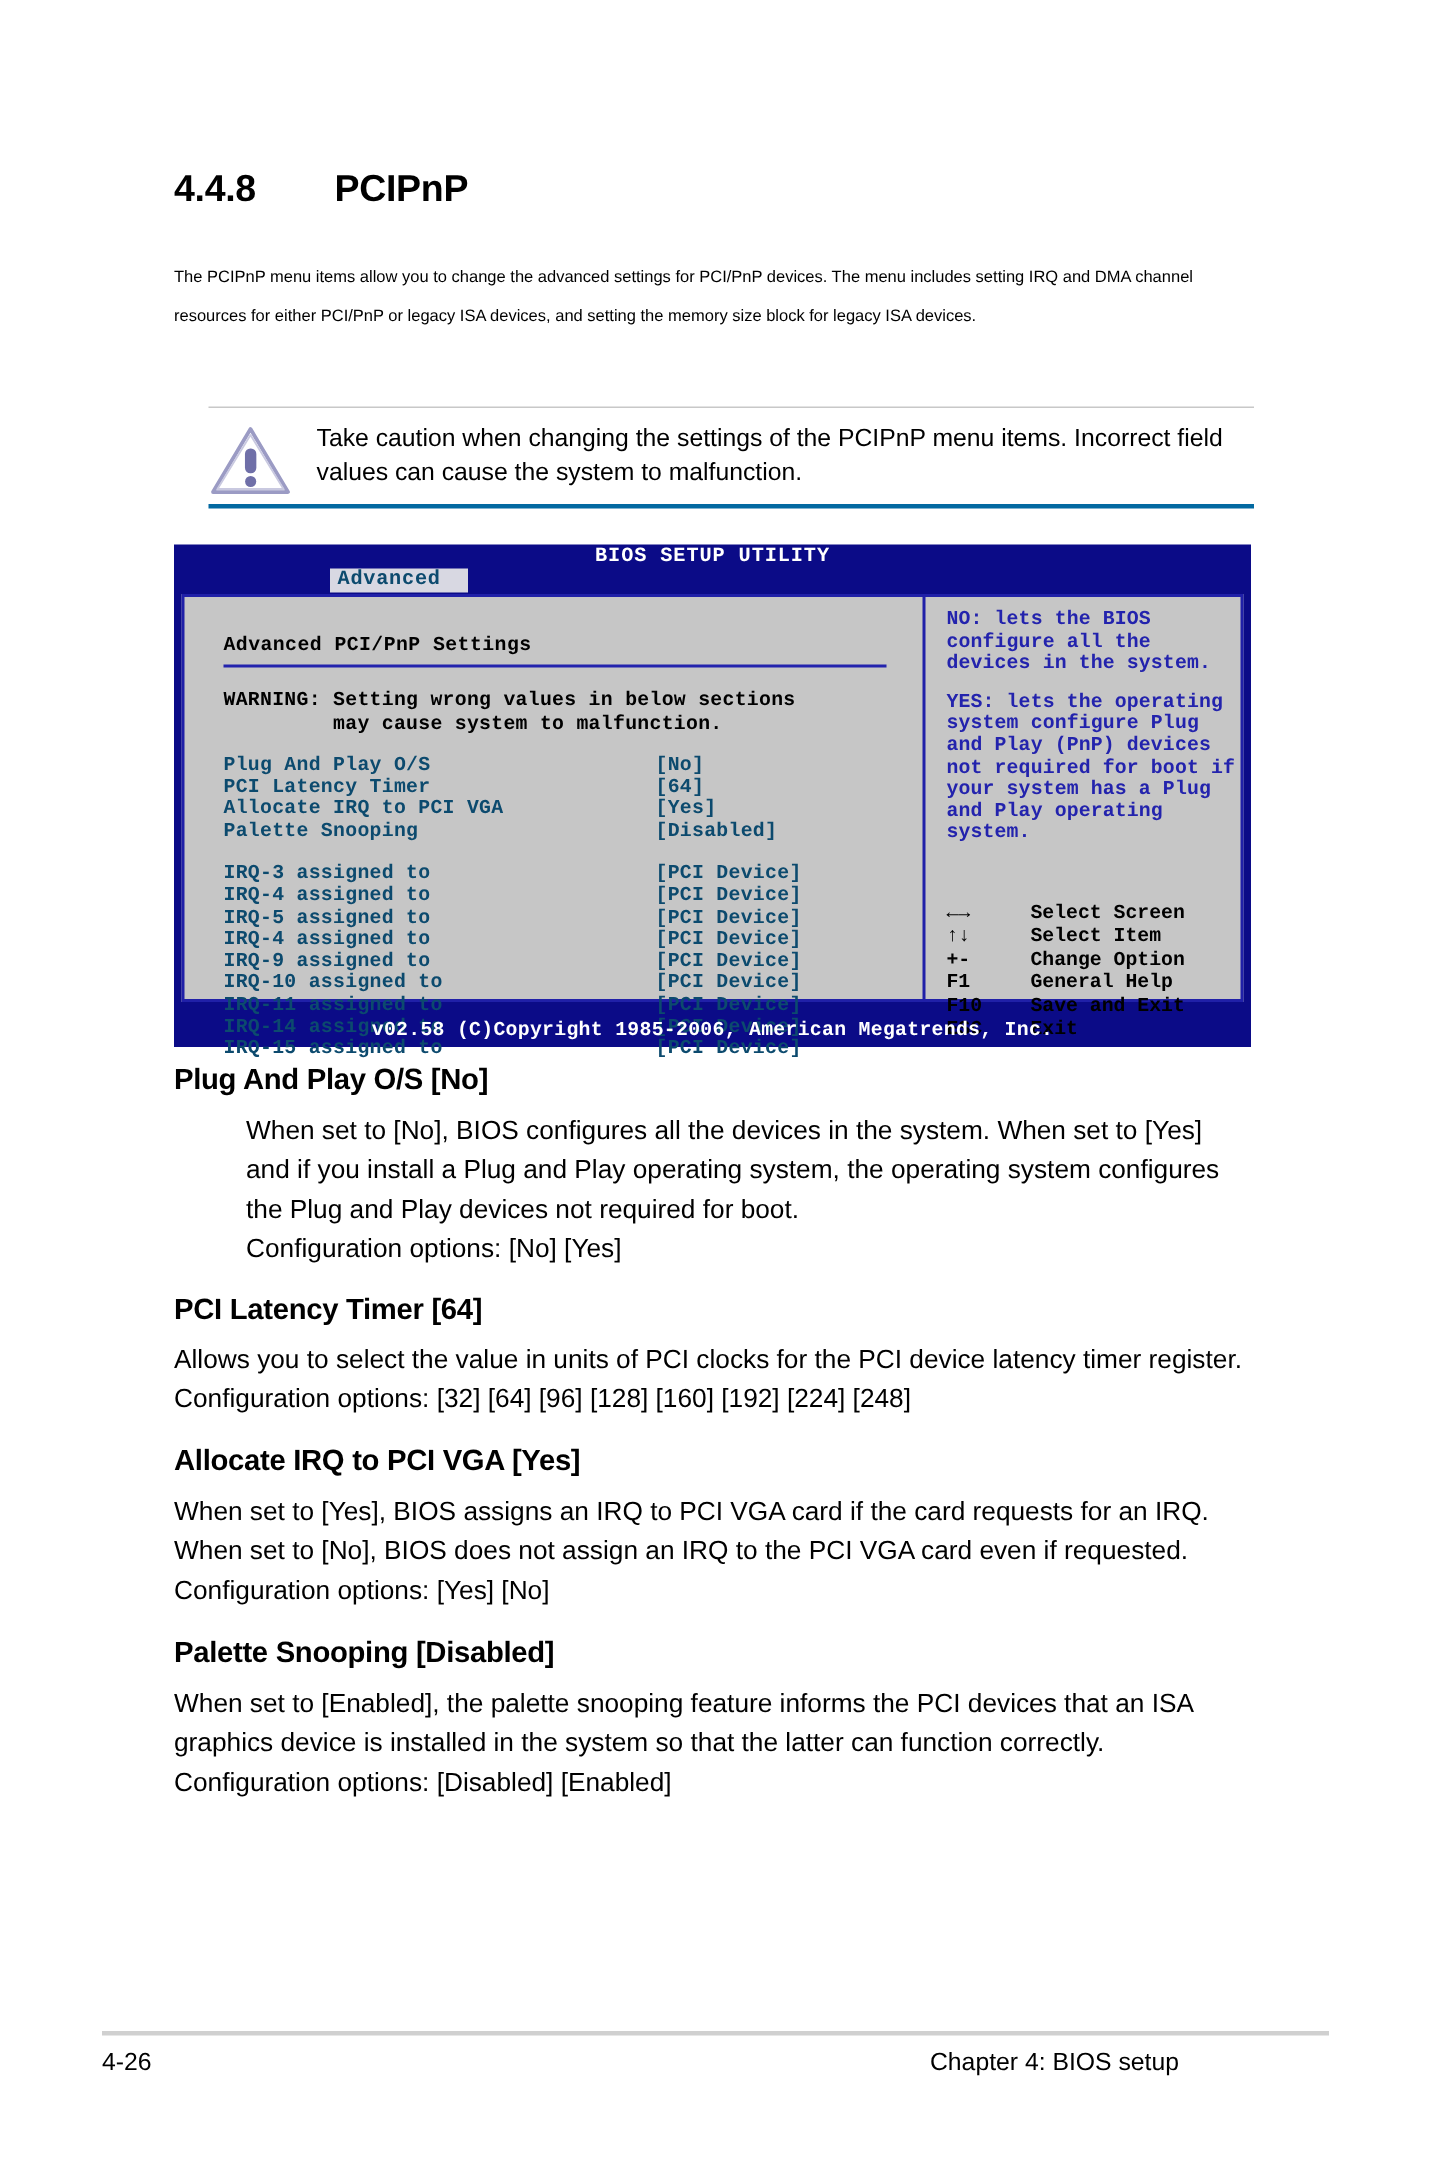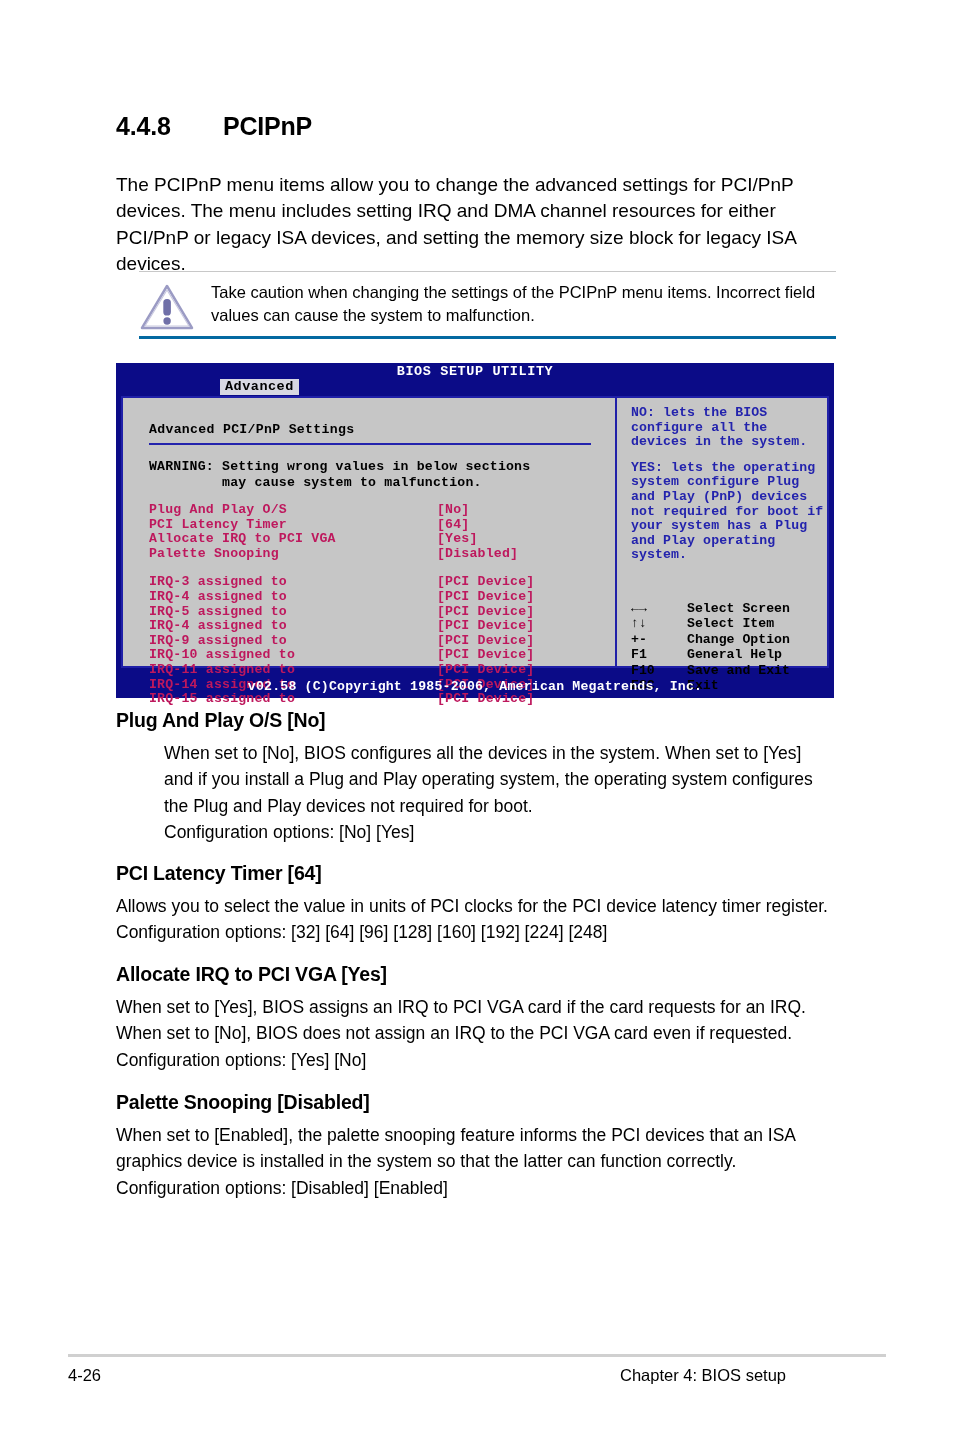--- a/index.html
+++ b/index.html
@@ -38,21 +38,21 @@
     display: inline-block;
     width: 107px;
   }
 
   
   .intro {
     position: absolute;
     left: 116px;
     top: 172px;
     width: 704px;
-    font-size: 19px;
+    font-size: 11px;
     line-height: 26.3px;
     color: #000;
   }
 
   
   .note {
     position: absolute;
     left: 139px;
     top: 271px;
     width: 697px;
@@ -100,24 +100,24 @@
     color: #ffffff;
     font-size: 13.5px;
     font-weight: bold;
     letter-spacing: 0.6px;
   }
   .bios-tab {
     position: absolute;
     left: 104px;
     top: 16px;
     background: #d8d8e2;
-    color: #000000;
+    color: #0c4a6e;
     font-size: 13.5px;
     font-weight: bold;
-    padding: 0px 5px 1px 5px;
+    padding: 0px 18px 1px 5px;
     letter-spacing: 0.5px;
   }
   .bios-body {
     position: absolute;
     left: 5px;
     top: 33px;
     width: 708px;
     height: 272px;
     background: #c6c6c6;
     border: 2px solid #2020a8;
@@ -155,21 +155,21 @@
     font-size: 13.2px;
     font-weight: bold;
     line-height: 15.5px;
     letter-spacing: 0.2px;
     white-space: pre;
   }
 
   .opt-group { margin-top: 13px; }
   .opt-row {
     display: flex;
-    color: #be185d;
+    color: #0c4a6e;
     font-size: 13.2px;
     font-weight: bold;
     line-height: 14.6px;
     letter-spacing: 0.2px;
     justify-content: flex-end;
   }
   .opt-label { flex: 0 0 288px; }
   .opt-value { flex: 1; }
 
   .irq-group { margin-top: 14px; }

